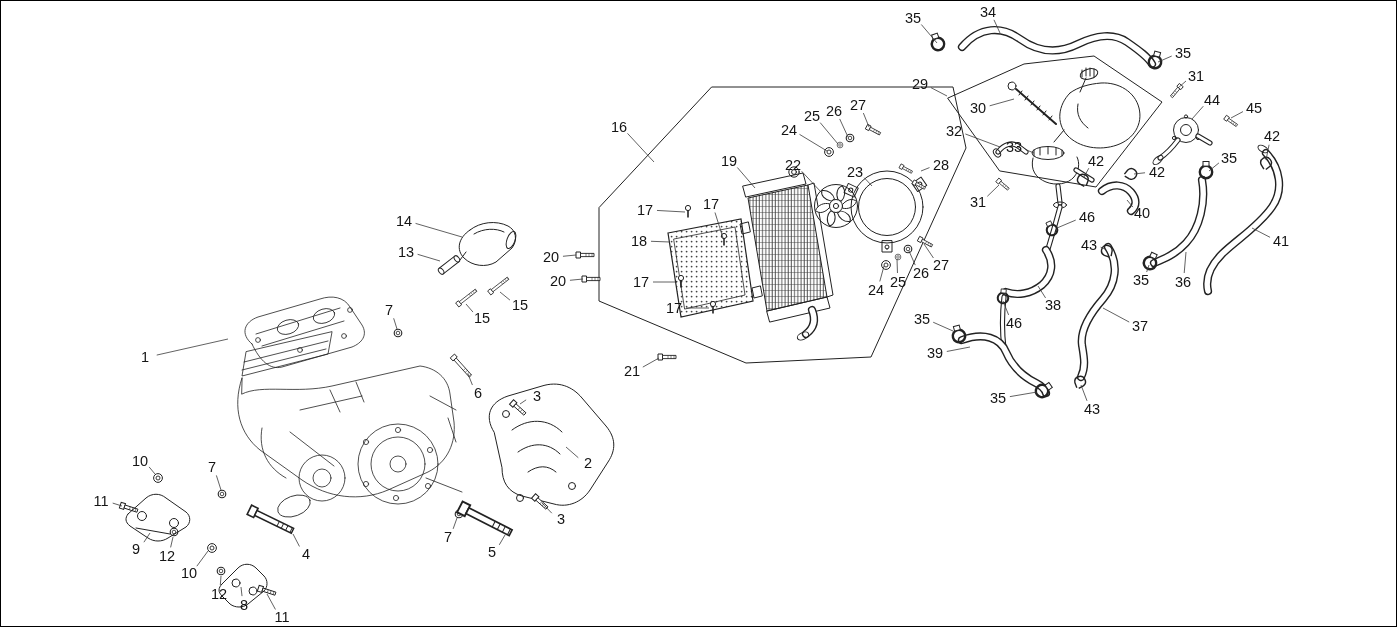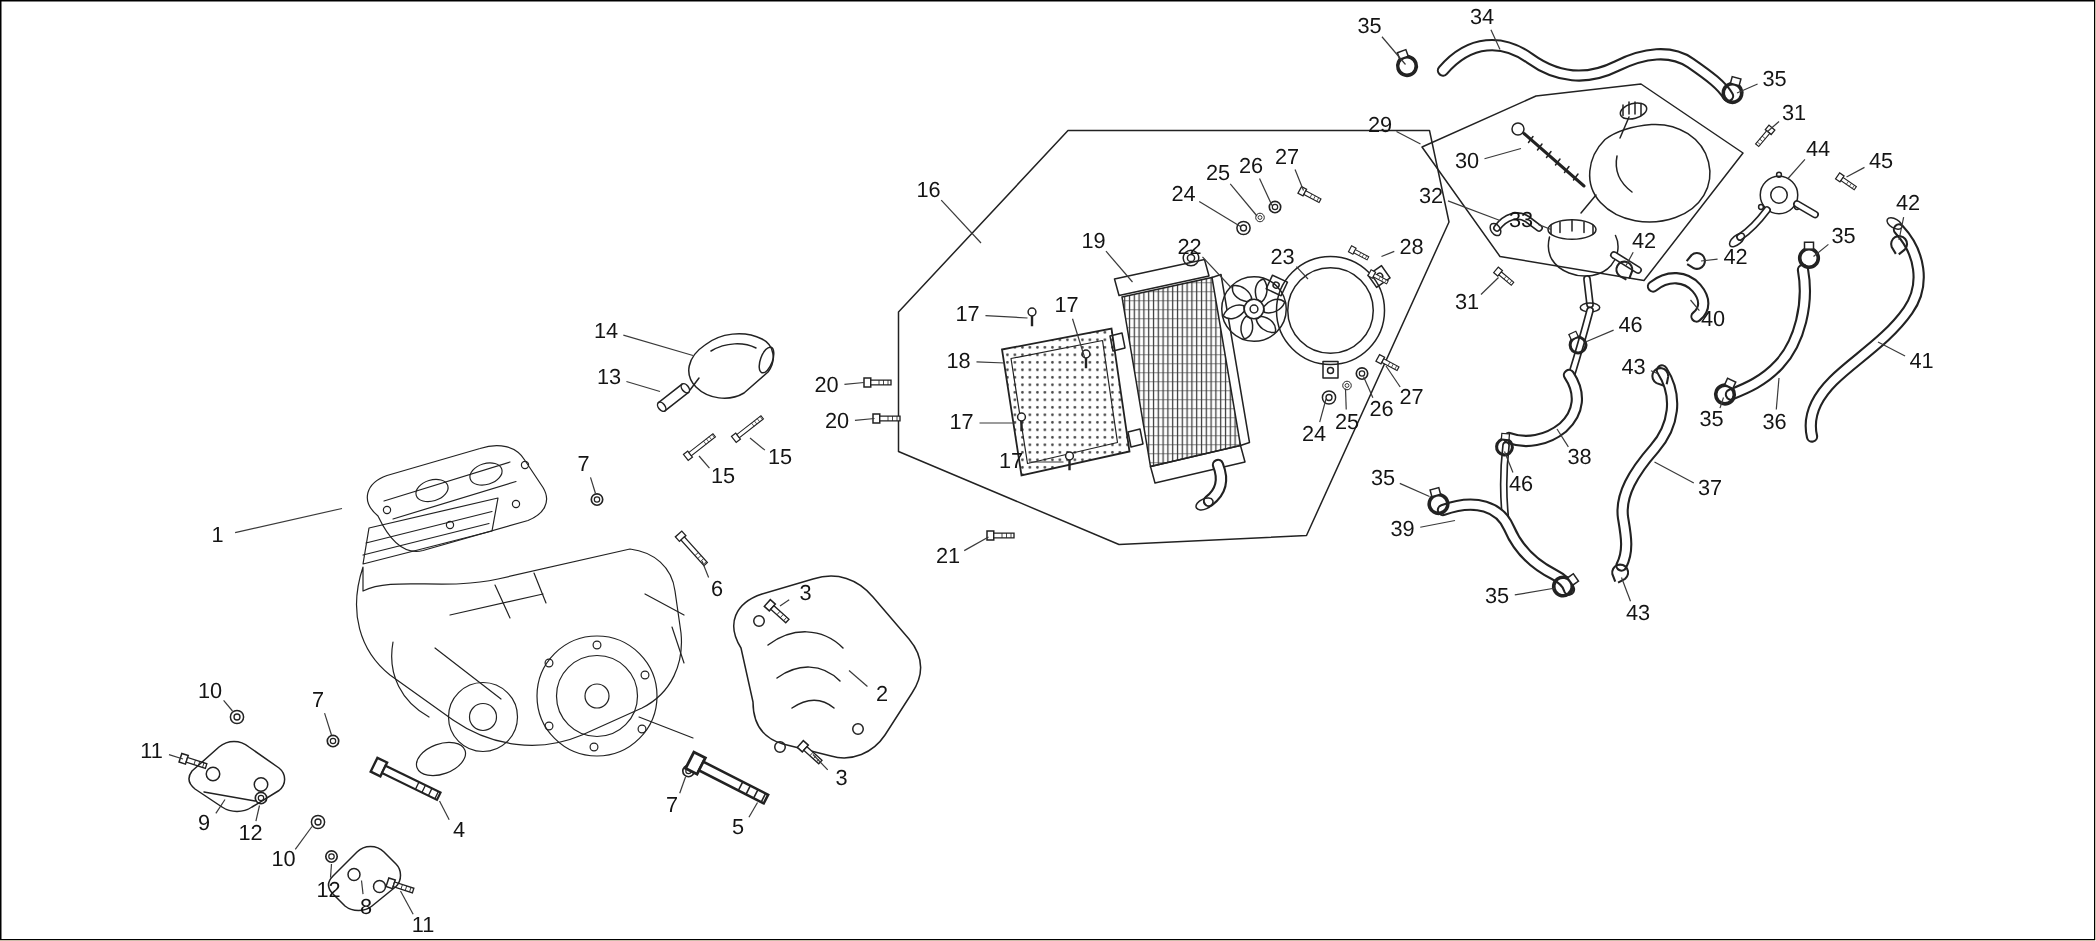--- a/index.html
+++ b/index.html
@@ -1,16 +1,16 @@
 <!DOCTYPE html>
 <html><head>
 <meta charset="utf-8">
 <style>
   html,body{margin:0;padding:0;background:#fff;}
-  .stage{position:relative;width:1397px;height:627px;background:#a16207;overflow:hidden;}
+  .stage{position:relative;width:1397px;height:627px;background:#0f766e;overflow:hidden;}
   svg{display:block;}
   .ln{fill:none;stroke:#222;stroke-width:1;stroke-linecap:round;stroke-linejoin:round;}
   .thin{fill:none;stroke:#222;stroke-width:0.8;stroke-linecap:round;stroke-linejoin:round;}
   .tube-o{fill:none;stroke:#222;stroke-width:8.2;stroke-linecap:round;}
   .tube-i{fill:none;stroke:#fff;stroke-width:5.4;stroke-linecap:round;}
   .pipe-o{fill:none;stroke:#222;stroke-width:5.2;stroke-linecap:round;}
   .pipe-i{fill:none;stroke:#fff;stroke-width:3.0;stroke-linecap:round;}
   text.callout-num{font-family:"Liberation Sans",sans-serif;font-size:14.5px;fill:#141414;
     text-anchor:middle;dominant-baseline:central;}
   line.leader{stroke:#3a3a3a;stroke-width:0.8;}

